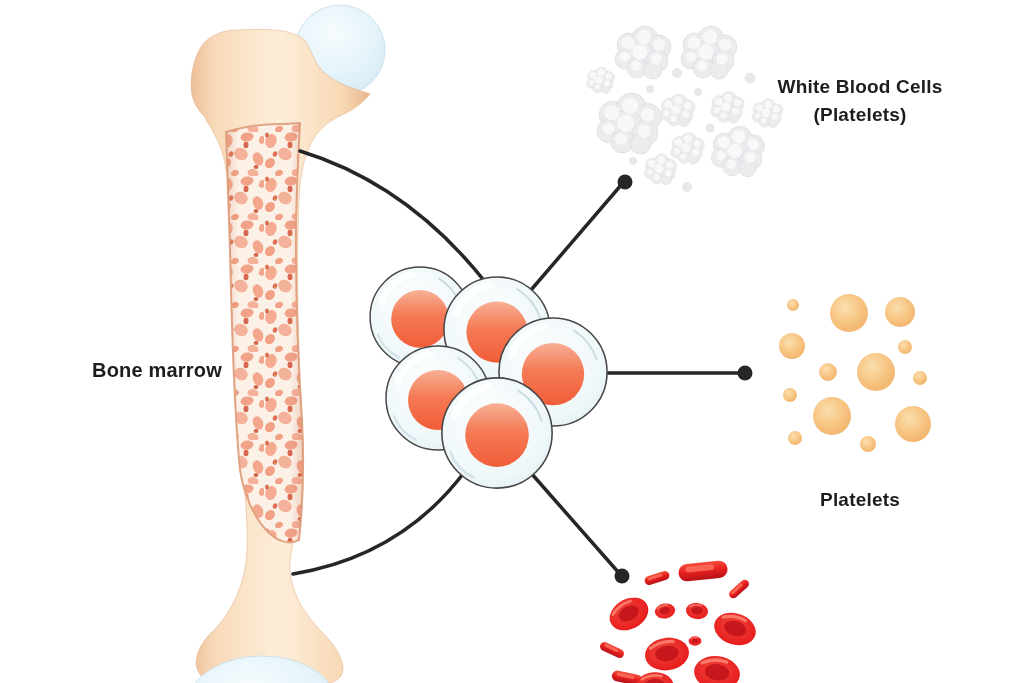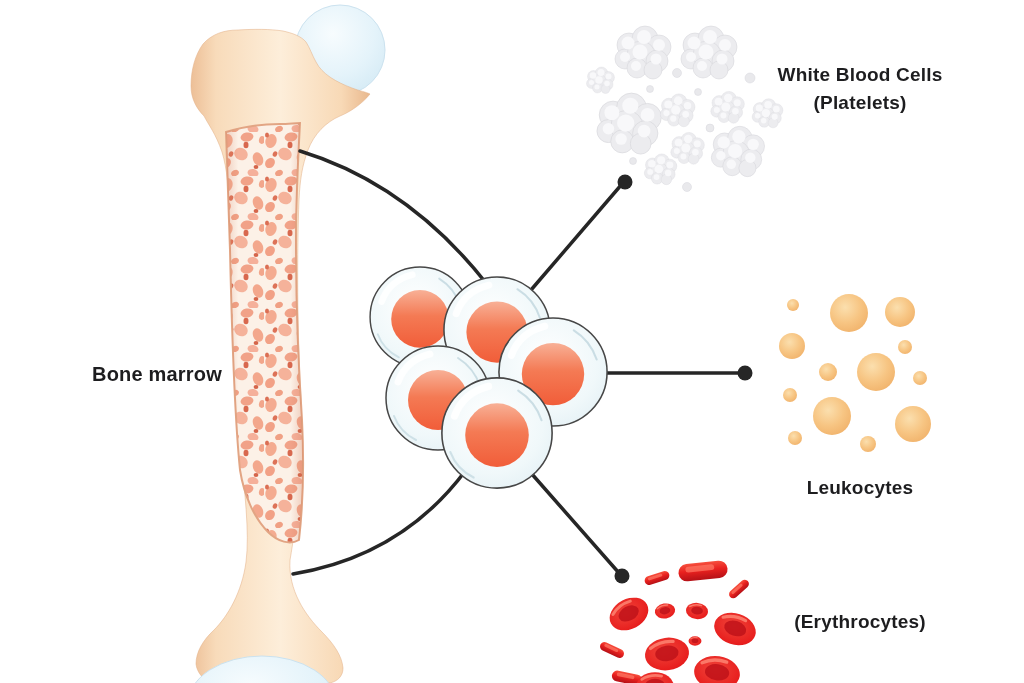--- a/index.html
+++ b/index.html
@@ -13,23 +13,24 @@
   #art{position:absolute;left:0;top:0;}
   .lbl{
     position:absolute;
     color:#1d1d1f;
     font-weight:700;
     text-align:center;
     letter-spacing:.2px;
     line-height:28px;
     font-size:19px;
     user-select:none;
+    margin-top:12px;
   }
   .lbl .line{display:block;}
-  #label-bone-marrow{left:62px;top:360px;width:190px;font-size:20px;}
+  #label-bone-marrow{left:62px;top:344px;width:190px;font-size:20px;}
   #label-wbc{left:742px;top:61px;width:236px;}
   #label-platelets{left:742px;top:474px;width:236px;}
   #label-rbc{left:742px;top:608px;width:236px;}
 </style>
 </head>
 <body>
 
 <div id="stage">
 
   <svg id="art" width="1024" height="683" viewBox="0 0 1024 683">
@@ -272,20 +273,19 @@
   <div class="lbl" id="label-bone-marrow">
     <span class="line">Bone marrow</span>
   </div>
 
   <div class="lbl" id="label-wbc">
     <span class="line">White Blood Cells</span>
     <span class="line">(Platelets)</span>
   </div>
 
   <div class="lbl" id="label-platelets">
-    <span class="line">Leukocytes</span>
+    <span class="line">Platelets</span>
   </div>
 
   <div class="lbl" id="label-rbc">
-    <span class="line">(Erythrocytes)</span>
   </div>
 
 </div>
 
 </body></html>

